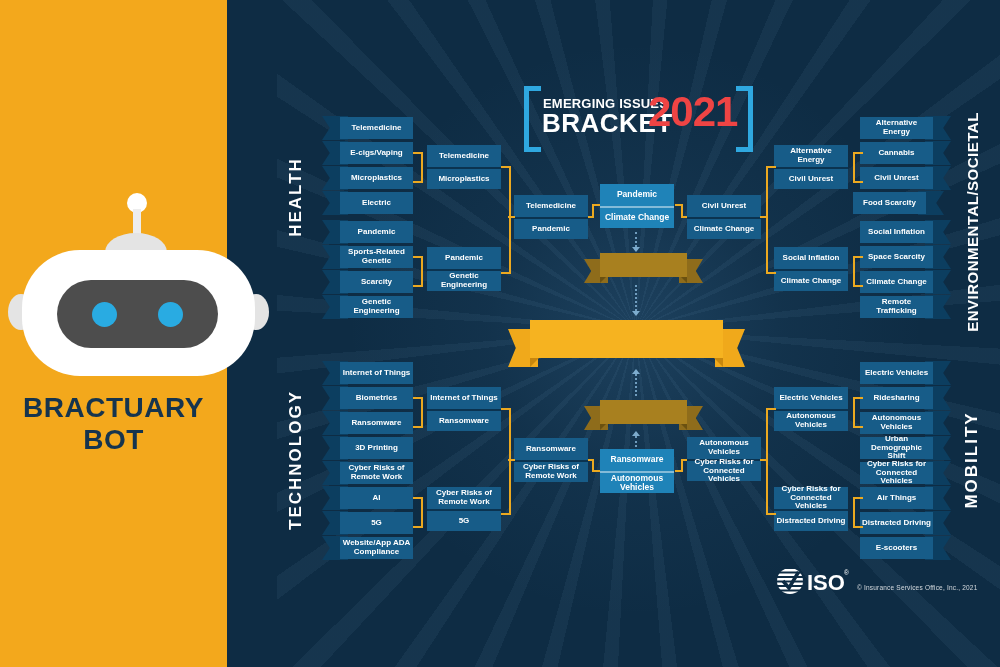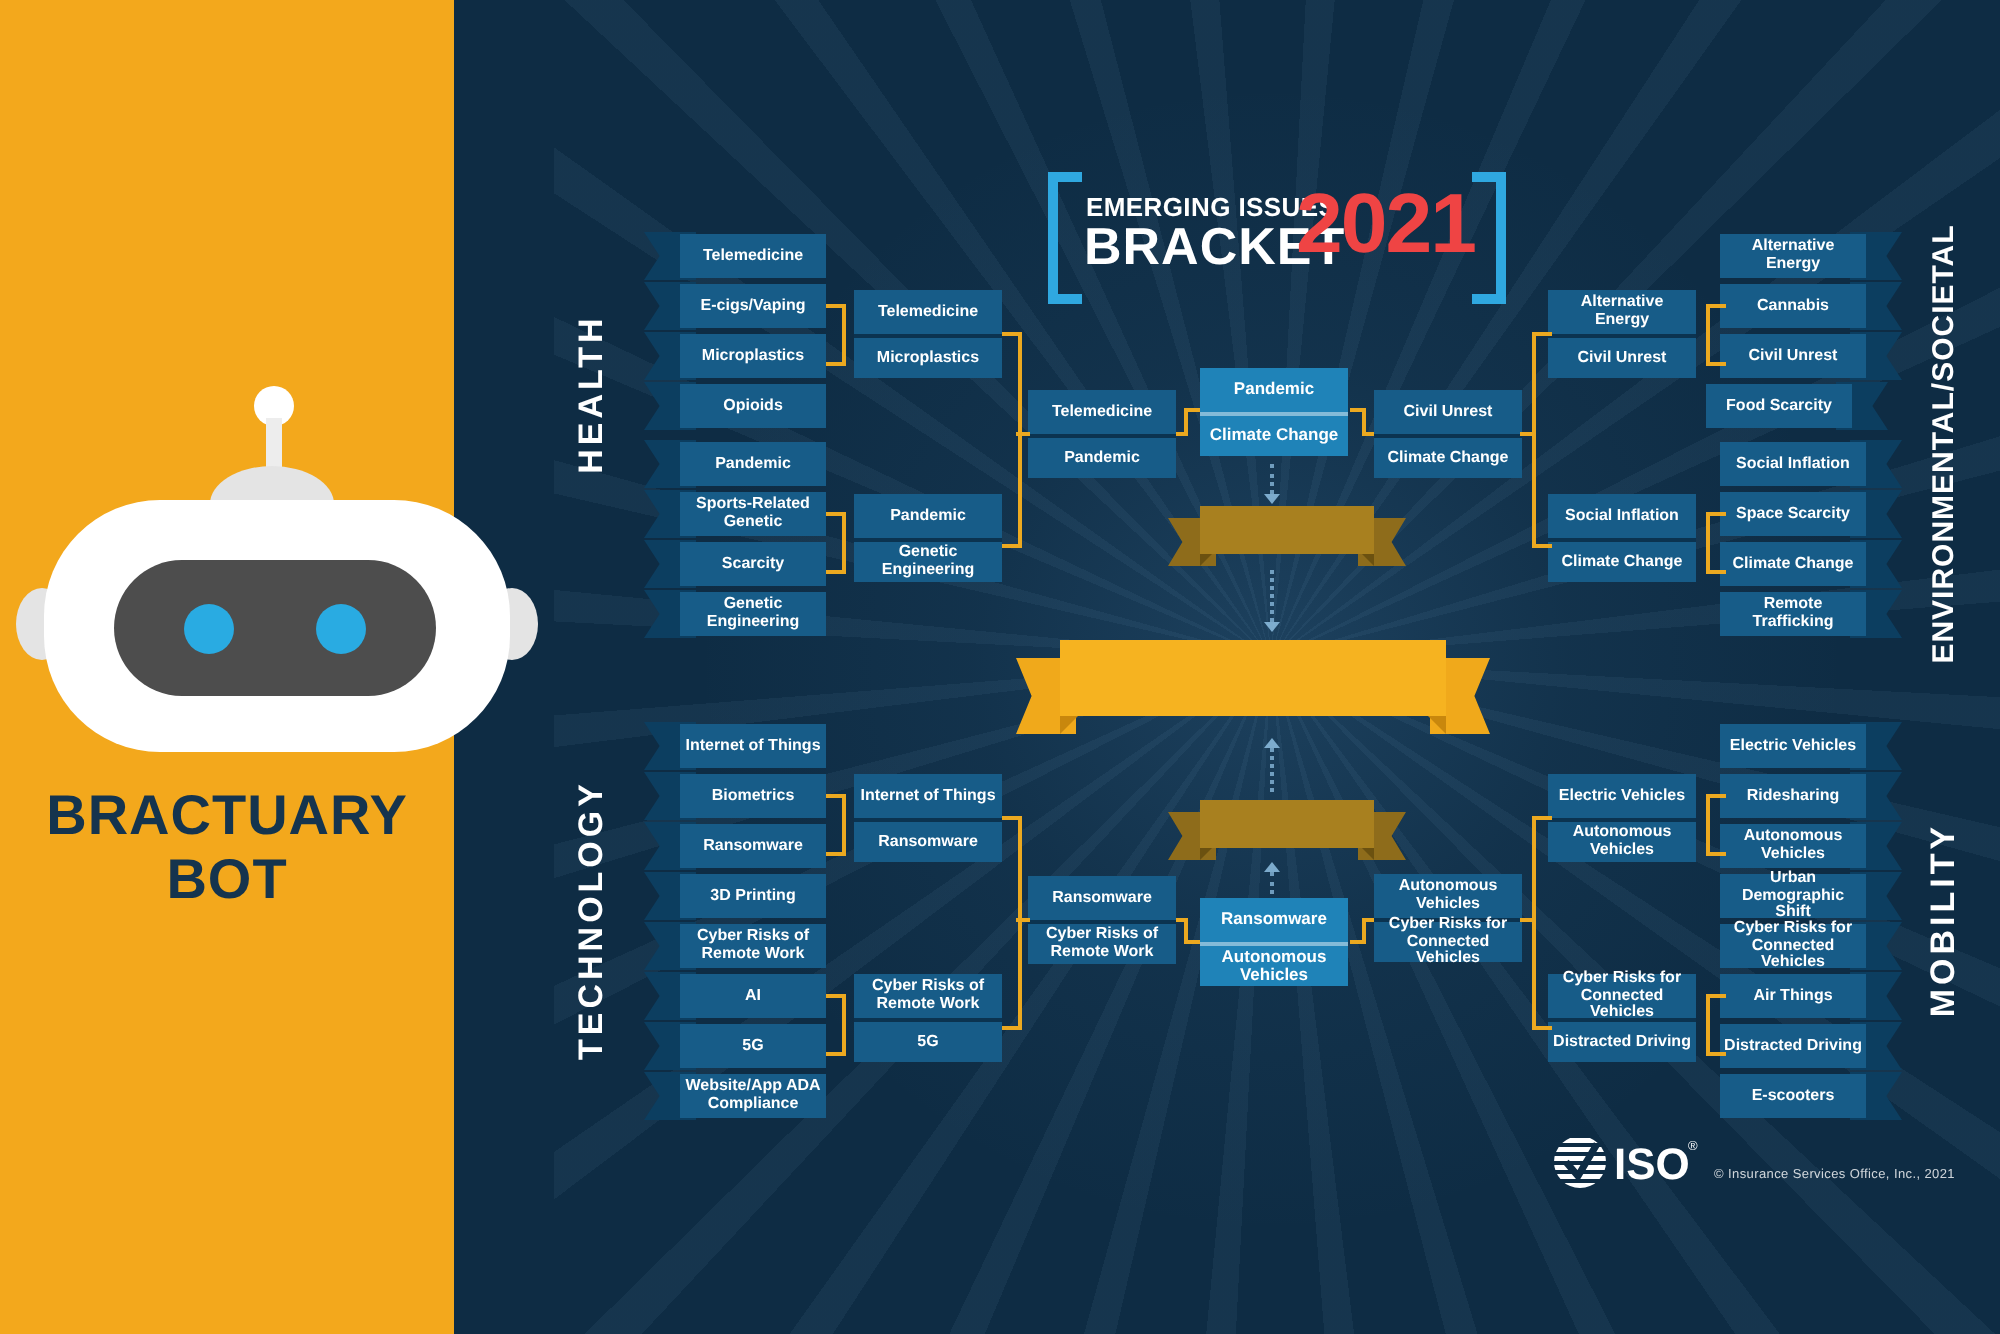--- a/index.html
+++ b/index.html
@@ -138,21 +138,21 @@
     <div class="slot slotL" style="left:45px;top:142px;">
         <span class="tail"></span>
         <span class="lbl">E-cigs/Vaping</span>
       </div>
     <div class="slot slotL" style="left:45px;top:167px;">
         <span class="tail"></span>
         <span class="lbl">Microplastics</span>
       </div>
     <div class="slot slotL" style="left:45px;top:192px;">
         <span class="tail"></span>
-        <span class="lbl">Opioids</span>
+        <span class="lbl">Electric</span>
       </div>
     <div class="slot slotL" style="left:45px;top:221px;">
         <span class="tail"></span>
         <span class="lbl">Pandemic</span>
       </div>
     <div class="slot slotL" style="left:45px;top:246px;">
         <span class="tail"></span>
         <span class="lbl">Sports-Related Genetic</span>
       </div>
     <div class="slot slotL" style="left:45px;top:271px;">

